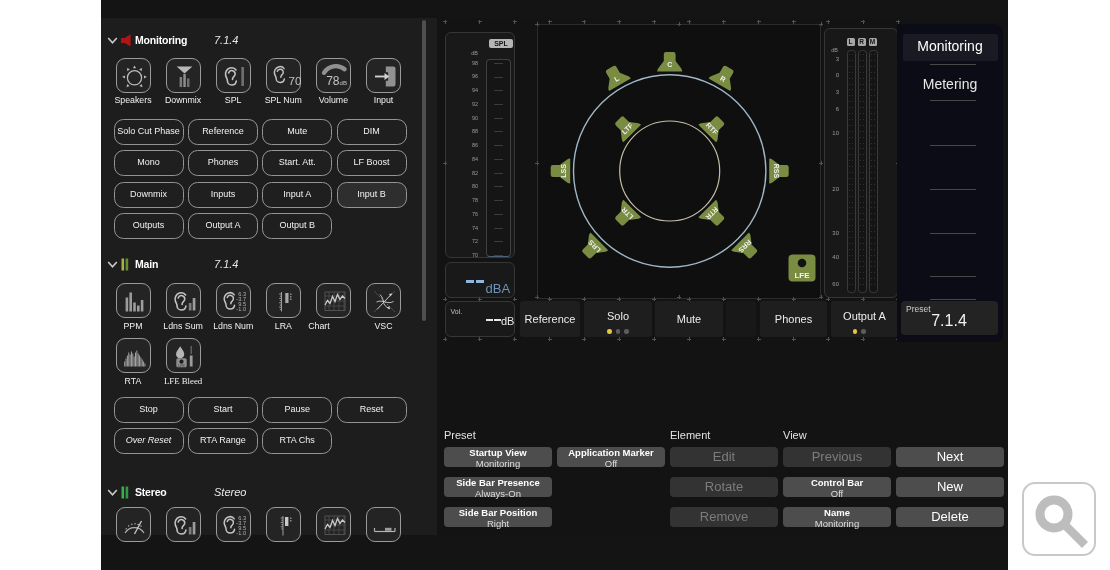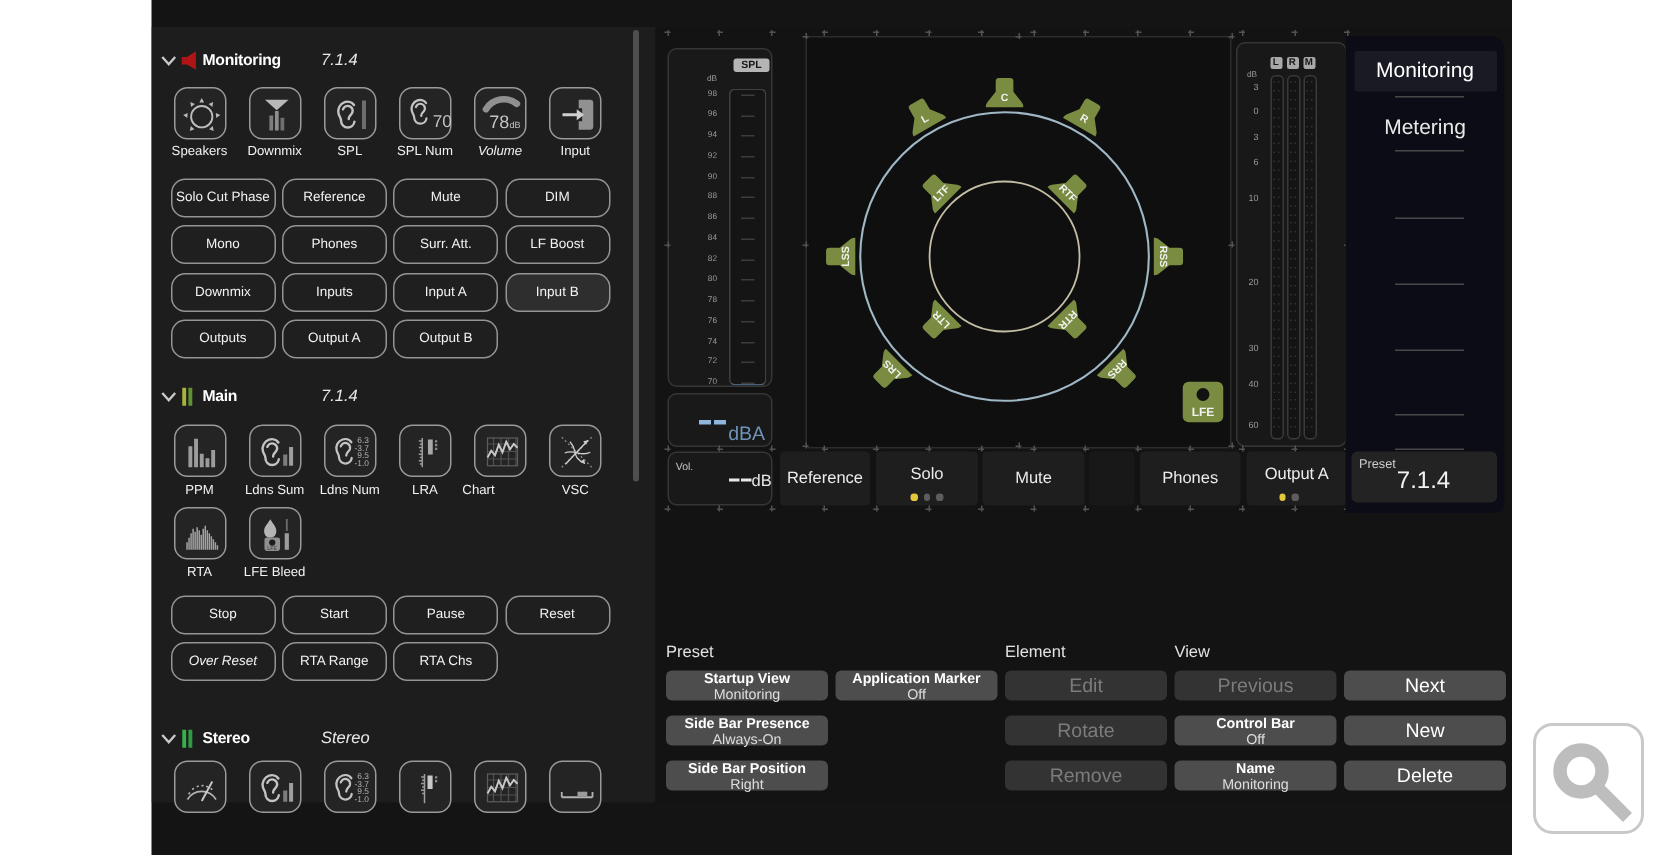--- a/index.html
+++ b/index.html
@@ -97,34 +97,34 @@
 <path d="M 4.4 6.9 C 5.0 5.2 6.8 4.2 8.5 4.7 C 10.3 5.2 11.3 7.0 10.8 8.8 C 10.4 10.1 9.4 10.7 8.8 11.6 C 8.4 12.2 8.3 12.8 8.3 13.4"></path>
 </g>
 <text x="21.5" y="25.5" font-size="11.5" fill="#c3c3c3" font-family="Liberation Sans">70</text>
 </svg></div>
 <div class="tlabel" style="left:152.3px;top:77.0px;">SPL Num</div>
 <div class="tile" style="left:214.9px;top:39.5px;"><svg width="35" height="35" viewBox="0 0 35 35">
 <path d="M 7 13.8 A 14 14 0 0 1 27.6 10.2" fill="none" stroke="#909090" stroke-width="4.4" stroke-linecap="round"></path>
 <text x="9.2" y="26" font-size="12" fill="#c3c3c3" font-family="Liberation Sans">78</text>
 <text x="22.6" y="26" font-size="6" fill="#c3c3c3" font-family="Liberation Sans">dB</text>
 </svg></div>
-<div class="tlabel" style="left:202.4px;top:77.0px;font-style:italic;">Volume</div>
+<div class="tlabel" style="left:202.4px;top:77.0px;">Volume</div>
 <div class="tile" style="left:265.0px;top:39.5px;"><svg width="35" height="35" viewBox="0 0 35 35">
 <path d="M 18.8 7.5 h 7.7 a 2 2 0 0 1 2 2 v 16 a 2 2 0 0 1 -2 2 h -7.7 v -5.7 h 2.3 v -8.6 h -2.3 z" fill="#919191"></path>
 <line x1="8" y1="17.5" x2="18.5" y2="17.5" stroke="#d0d0d0" stroke-width="1.9"></line>
 <path d="M 17.5 13.9 l 4.9 3.6 l -4.9 3.6 z" fill="#d0d0d0"></path>
 </svg></div>
 <div class="tlabel" style="left:252.5px;top:77.0px;">Input</div>
 <div class="pill" style="left:12.6px;top:101.0px;">Solo Cut Phase</div>
 <div class="pill" style="left:86.9px;top:101.0px;">Reference</div>
 <div class="pill" style="left:161.2px;top:101.0px;">Mute</div>
 <div class="pill" style="left:235.5px;top:101.0px;">DIM</div>
 <div class="pill" style="left:12.6px;top:132.3px;">Mono</div>
 <div class="pill" style="left:86.9px;top:132.3px;">Phones</div>
-<div class="pill" style="left:161.2px;top:132.3px;">Surr. Att.</div>
+<div class="pill" style="left:161.2px;top:132.3px;">Start. Att.</div>
 <div class="pill" style="left:235.5px;top:132.3px;">LF Boost</div>
 <div class="pill" style="left:12.6px;top:163.6px;">Downmix</div>
 <div class="pill" style="left:86.9px;top:163.6px;">Inputs</div>
 <div class="pill" style="left:161.2px;top:163.6px;">Input A</div>
 <div class="pill" style="left:235.5px;top:163.6px;background:#2e2e2e;">Input B</div>
 <div class="pill" style="left:12.6px;top:194.9px;">Outputs</div>
 <div class="pill" style="left:86.9px;top:194.9px;">Output A</div>
 <div class="pill" style="left:161.2px;top:194.9px;">Output B</div>
 <div class="hdr abs" style="left:4px;top:239px;width:330px;">
         <span class="chev">
@@ -243,21 +243,21 @@
         </svg></div>
 <div class="tlabel" style="left:2.0px;top:357.5px;">RTA</div>
 <div class="tile" style="left:64.6px;top:320px;"><svg width="35" height="35" viewBox="0 0 35 35">
 <path d="M 13.2 7.2 C 14.8 10 17.2 12.2 17.2 14.8 A 4.1 4.1 0 1 1 9.1 14.8 C 9.1 12.2 11.6 10 13.2 7.2 Z" fill="#b5b5b5"></path>
 <rect x="9.3" y="19.3" width="10.4" height="9" rx="1.6" fill="#8f8f8f"></rect>
 <circle cx="14.5" cy="22.7" r="2.1" fill="#1d1d1d"></circle>
 <text x="14.5" y="27.6" font-size="3.6" fill="#3a3a3a" text-anchor="middle" font-family="Liberation Sans">LFE</text>
 <rect x="23.6" y="7" width="1.2" height="8" fill="#6e6e6e"></rect>
 <rect x="22.8" y="16.5" width="2.8" height="11" fill="#9c9c9c"></rect>
 </svg></div>
-<div class="tlabel" style="left:52.1px;top:357.5px;">LFE Bleed</div>
+<div class="tlabel" style="left:52.1px;top:357.5px;font-family:Liberation Serif, serif;">LFE Bleed</div>
 <div class="pill" style="left:12.6px;top:378.5px;">Stop</div>
 <div class="pill" style="left:86.9px;top:378.5px;">Start</div>
 <div class="pill" style="left:161.2px;top:378.5px;">Pause</div>
 <div class="pill" style="left:235.5px;top:378.5px;text-align:center;">Reset</div>
 <div class="pill" style="left:12.6px;top:409.8px;font-style:italic;">Over Reset</div>
 <div class="pill" style="left:86.9px;top:409.8px;">RTA Range</div>
 <div class="pill" style="left:161.2px;top:409.8px;">RTA Chs</div>
 <div class="hdr abs" style="left:4px;top:467px;width:330px;">
         <span class="chev">
           <svg width="11" height="9" viewBox="0 0 11 9">

